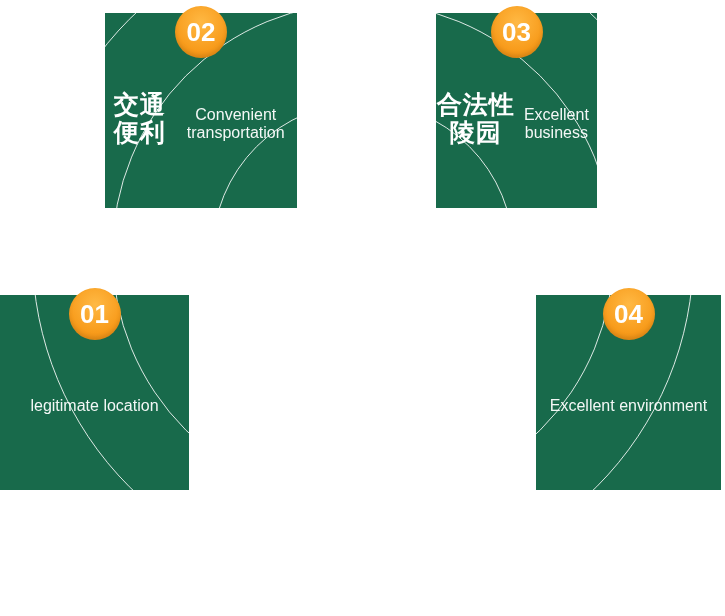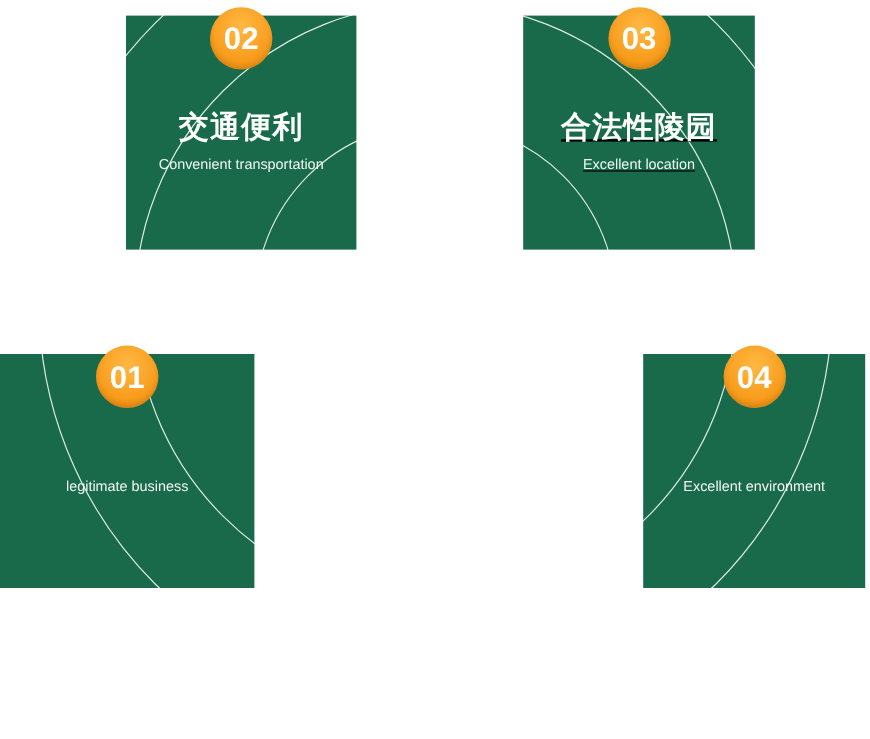--- a/index.html
+++ b/index.html
@@ -12,23 +12,23 @@
     position: relative;
     width: 725px;
     height: 616px;
     background: #ffffff;
     overflow: hidden;
   }
   .card {
     position: absolute;
     background: #186a4b;
   }
-  .card-01 { left: 0px;   top: 295px; width: 212px; height: 195px; }
+  .card-01 { left: 0px;   top: 295px; width: 189px; height: 195px; }
   .card-02 { left: 105px; top: 13px;  width: 192px; height: 195px; }
-  .card-03 { left: 436px; top: 13px;  width: 193px; height: 195px; text-decoration: underline; }
+  .card-03 { left: 436px; top: 13px;  width: 161px; height: 195px; }
   .card-04 { left: 536px; top: 295px; width: 185px; height: 195px; }
 
   .badge {
     position: absolute;
     left: 50%;
     top: -7px;
     transform: translateX(-50%);
     width: 52px;
     height: 52px;
     border-radius: 50%;
@@ -45,36 +45,36 @@
     font-weight: bold;
     line-height: 1;
   }
   .content {
     position: relative;
     z-index: 2;
     height: 100%;
     box-sizing: border-box;
     padding-top: 16px;
     display: flex;
-    flex-direction: column;
+    flex-direction: row;
     align-items: center;
     justify-content: center;
     text-align: center;
   }
   .title {
     color: #ffffff;
     font-size: 25px;
     font-weight: bold;
     letter-spacing: 1px;
     line-height: 1.1;
   }
   .subtitle {
     margin-top: 10px;
     color: rgba(255,255,255,0.95);
-    font-size: 12px;
+    font-size: 16px;
     line-height: 1.1;
   }
 
   
   .arc {
     position: absolute;
     border: 1px solid rgba(255,255,255,0.85);
     border-radius: 50%;
     z-index: 1;
     pointer-events: none;
@@ -86,41 +86,41 @@
 </head>
 <body>
 
 <div class="stage">
 
   <div class="card card-01">
     <div class="badge">
       <span class="badge-number">01</span>
     </div>
     <div class="content">
-      <div class="subtitle">legitimate business</div>
+      <div class="subtitle">legitimate location</div>
     </div>
   </div>
 
   <div class="card card-02">
     <div class="badge">
       <span class="badge-number">02</span>
     </div>
     <div class="content">
       <div class="title">交通便利</div>
       <div class="subtitle">Convenient transportation</div>
     </div>
   </div>
 
   <div class="card card-03">
     <div class="badge">
       <span class="badge-number">03</span>
     </div>
     <div class="content">
       <div class="title">合法性陵园</div>
-      <div class="subtitle">Excellent location</div>
+      <div class="subtitle">Excellent business</div>
     </div>
   </div>
 
   <div class="card card-04">
     <div class="badge">
       <span class="badge-number">04</span>
     </div>
     <div class="content">
       <div class="subtitle">Excellent environment</div>
     </div>

